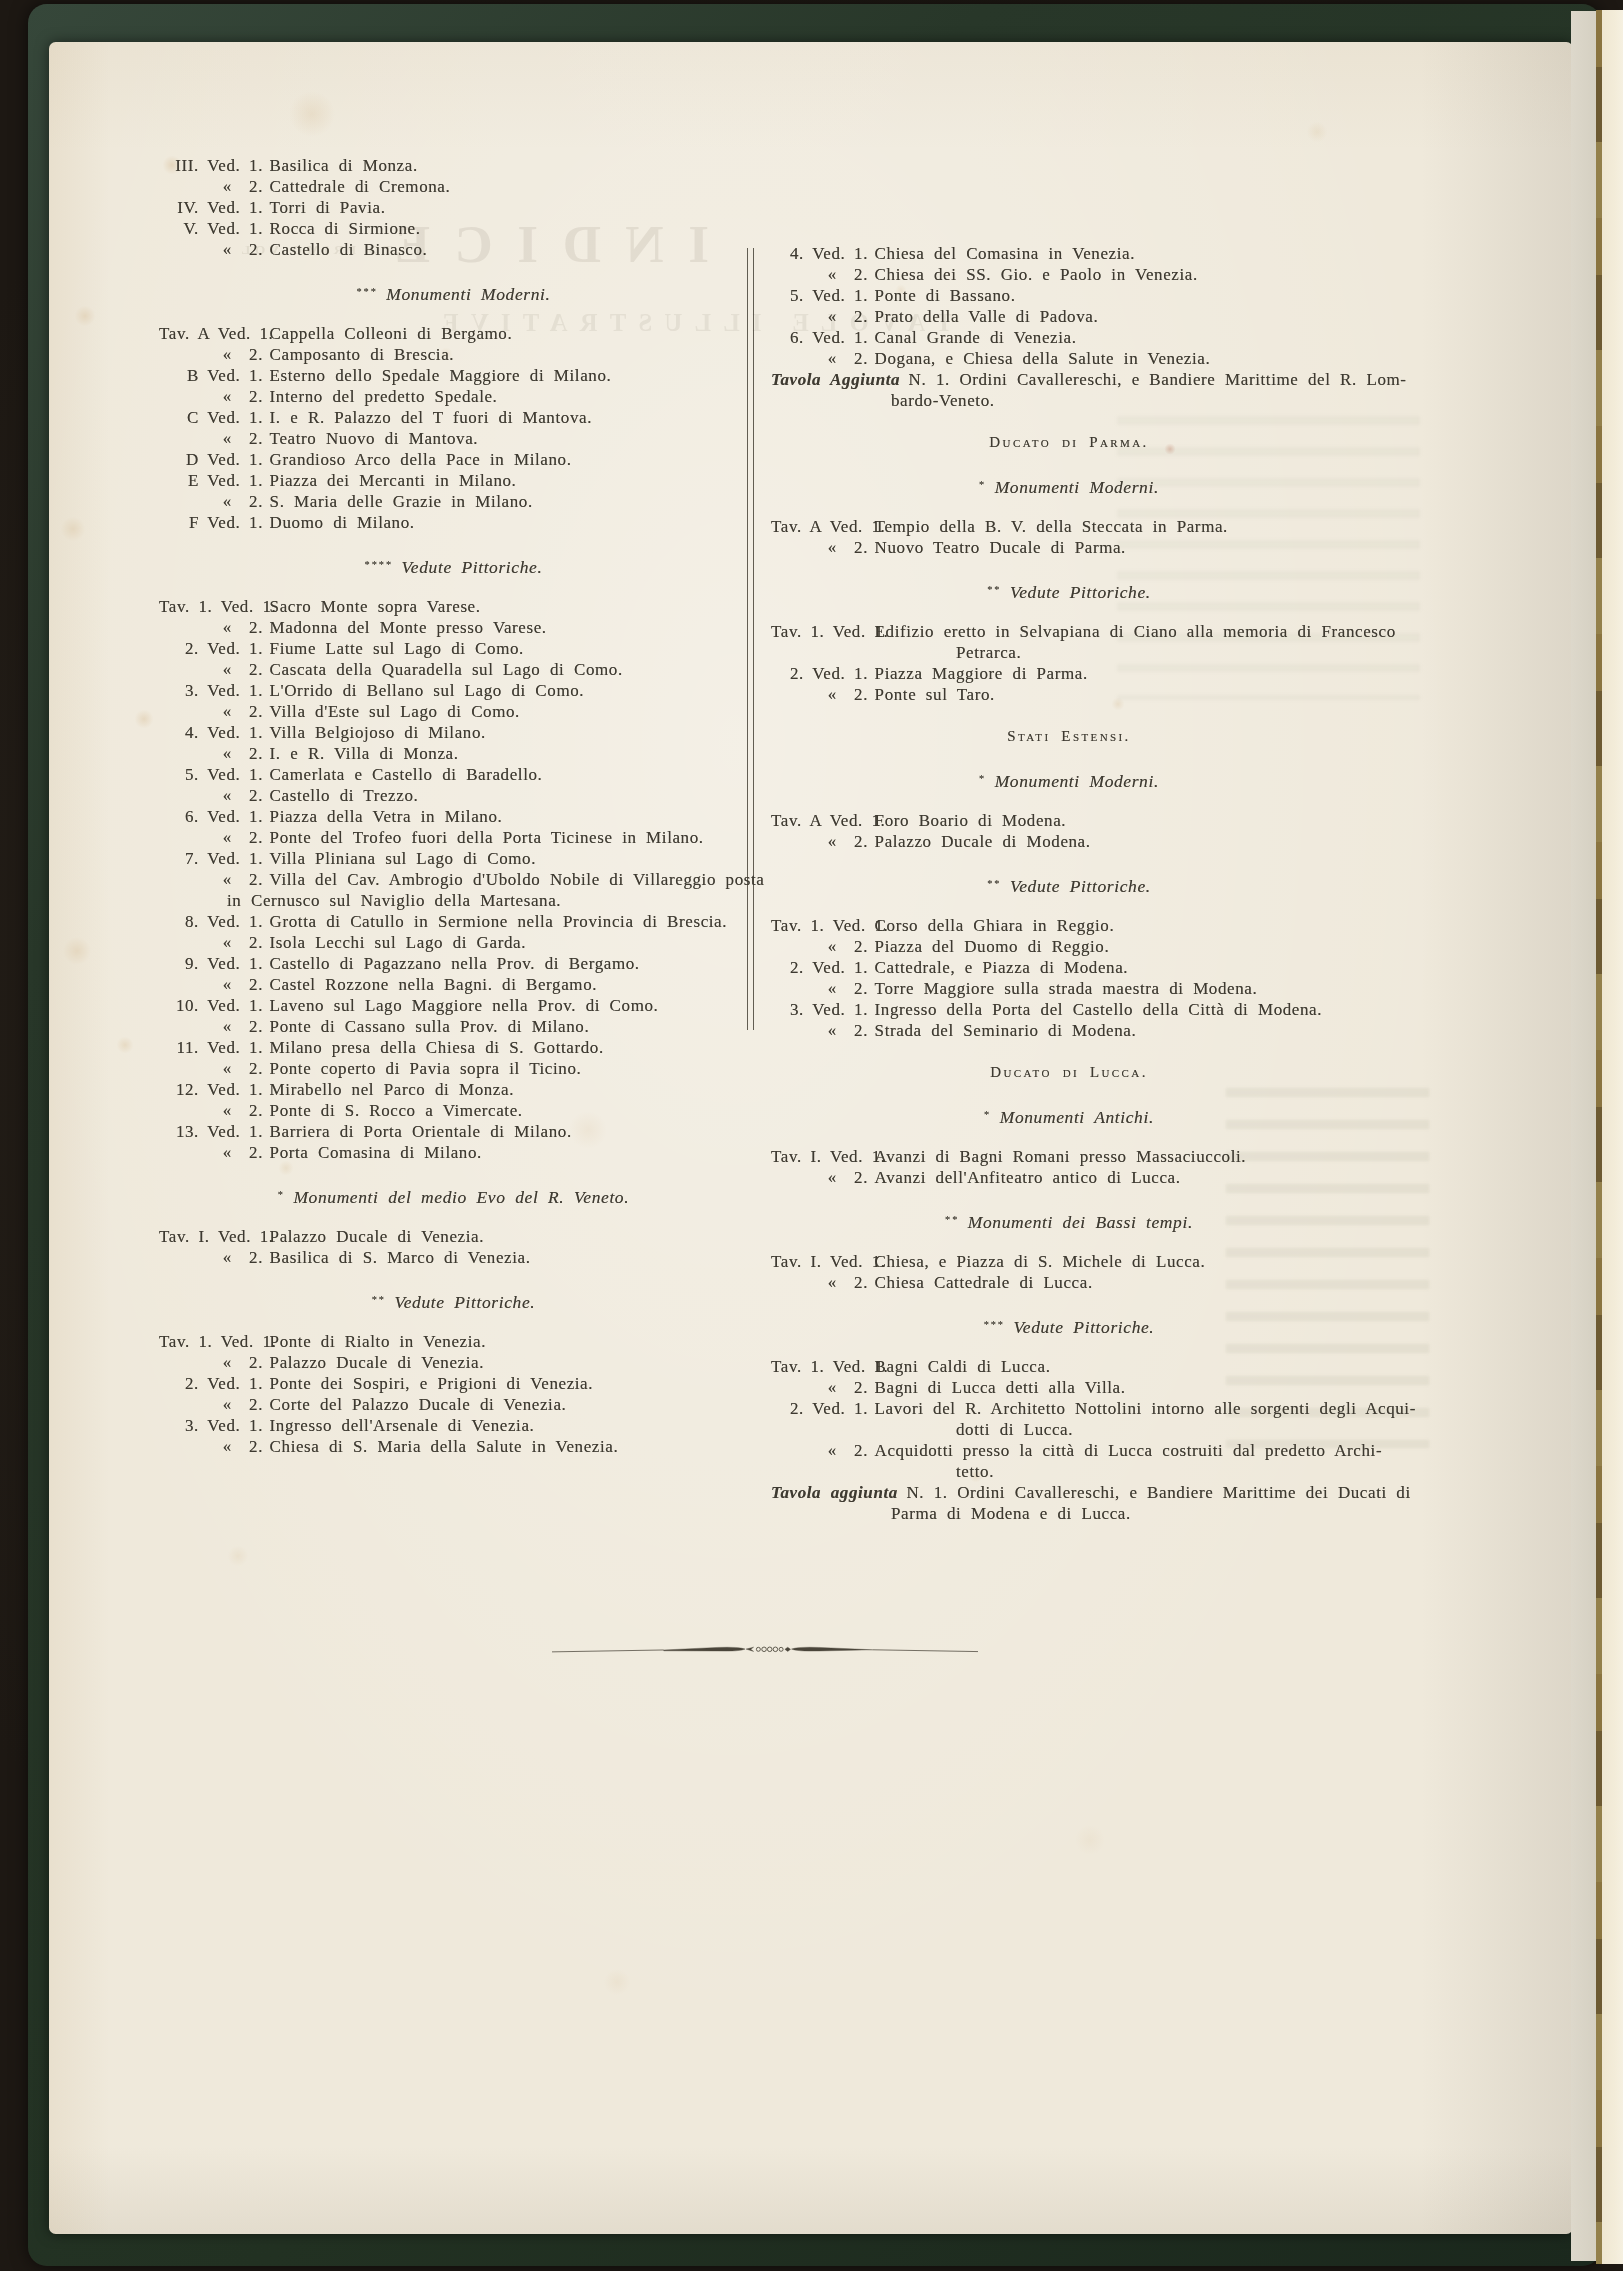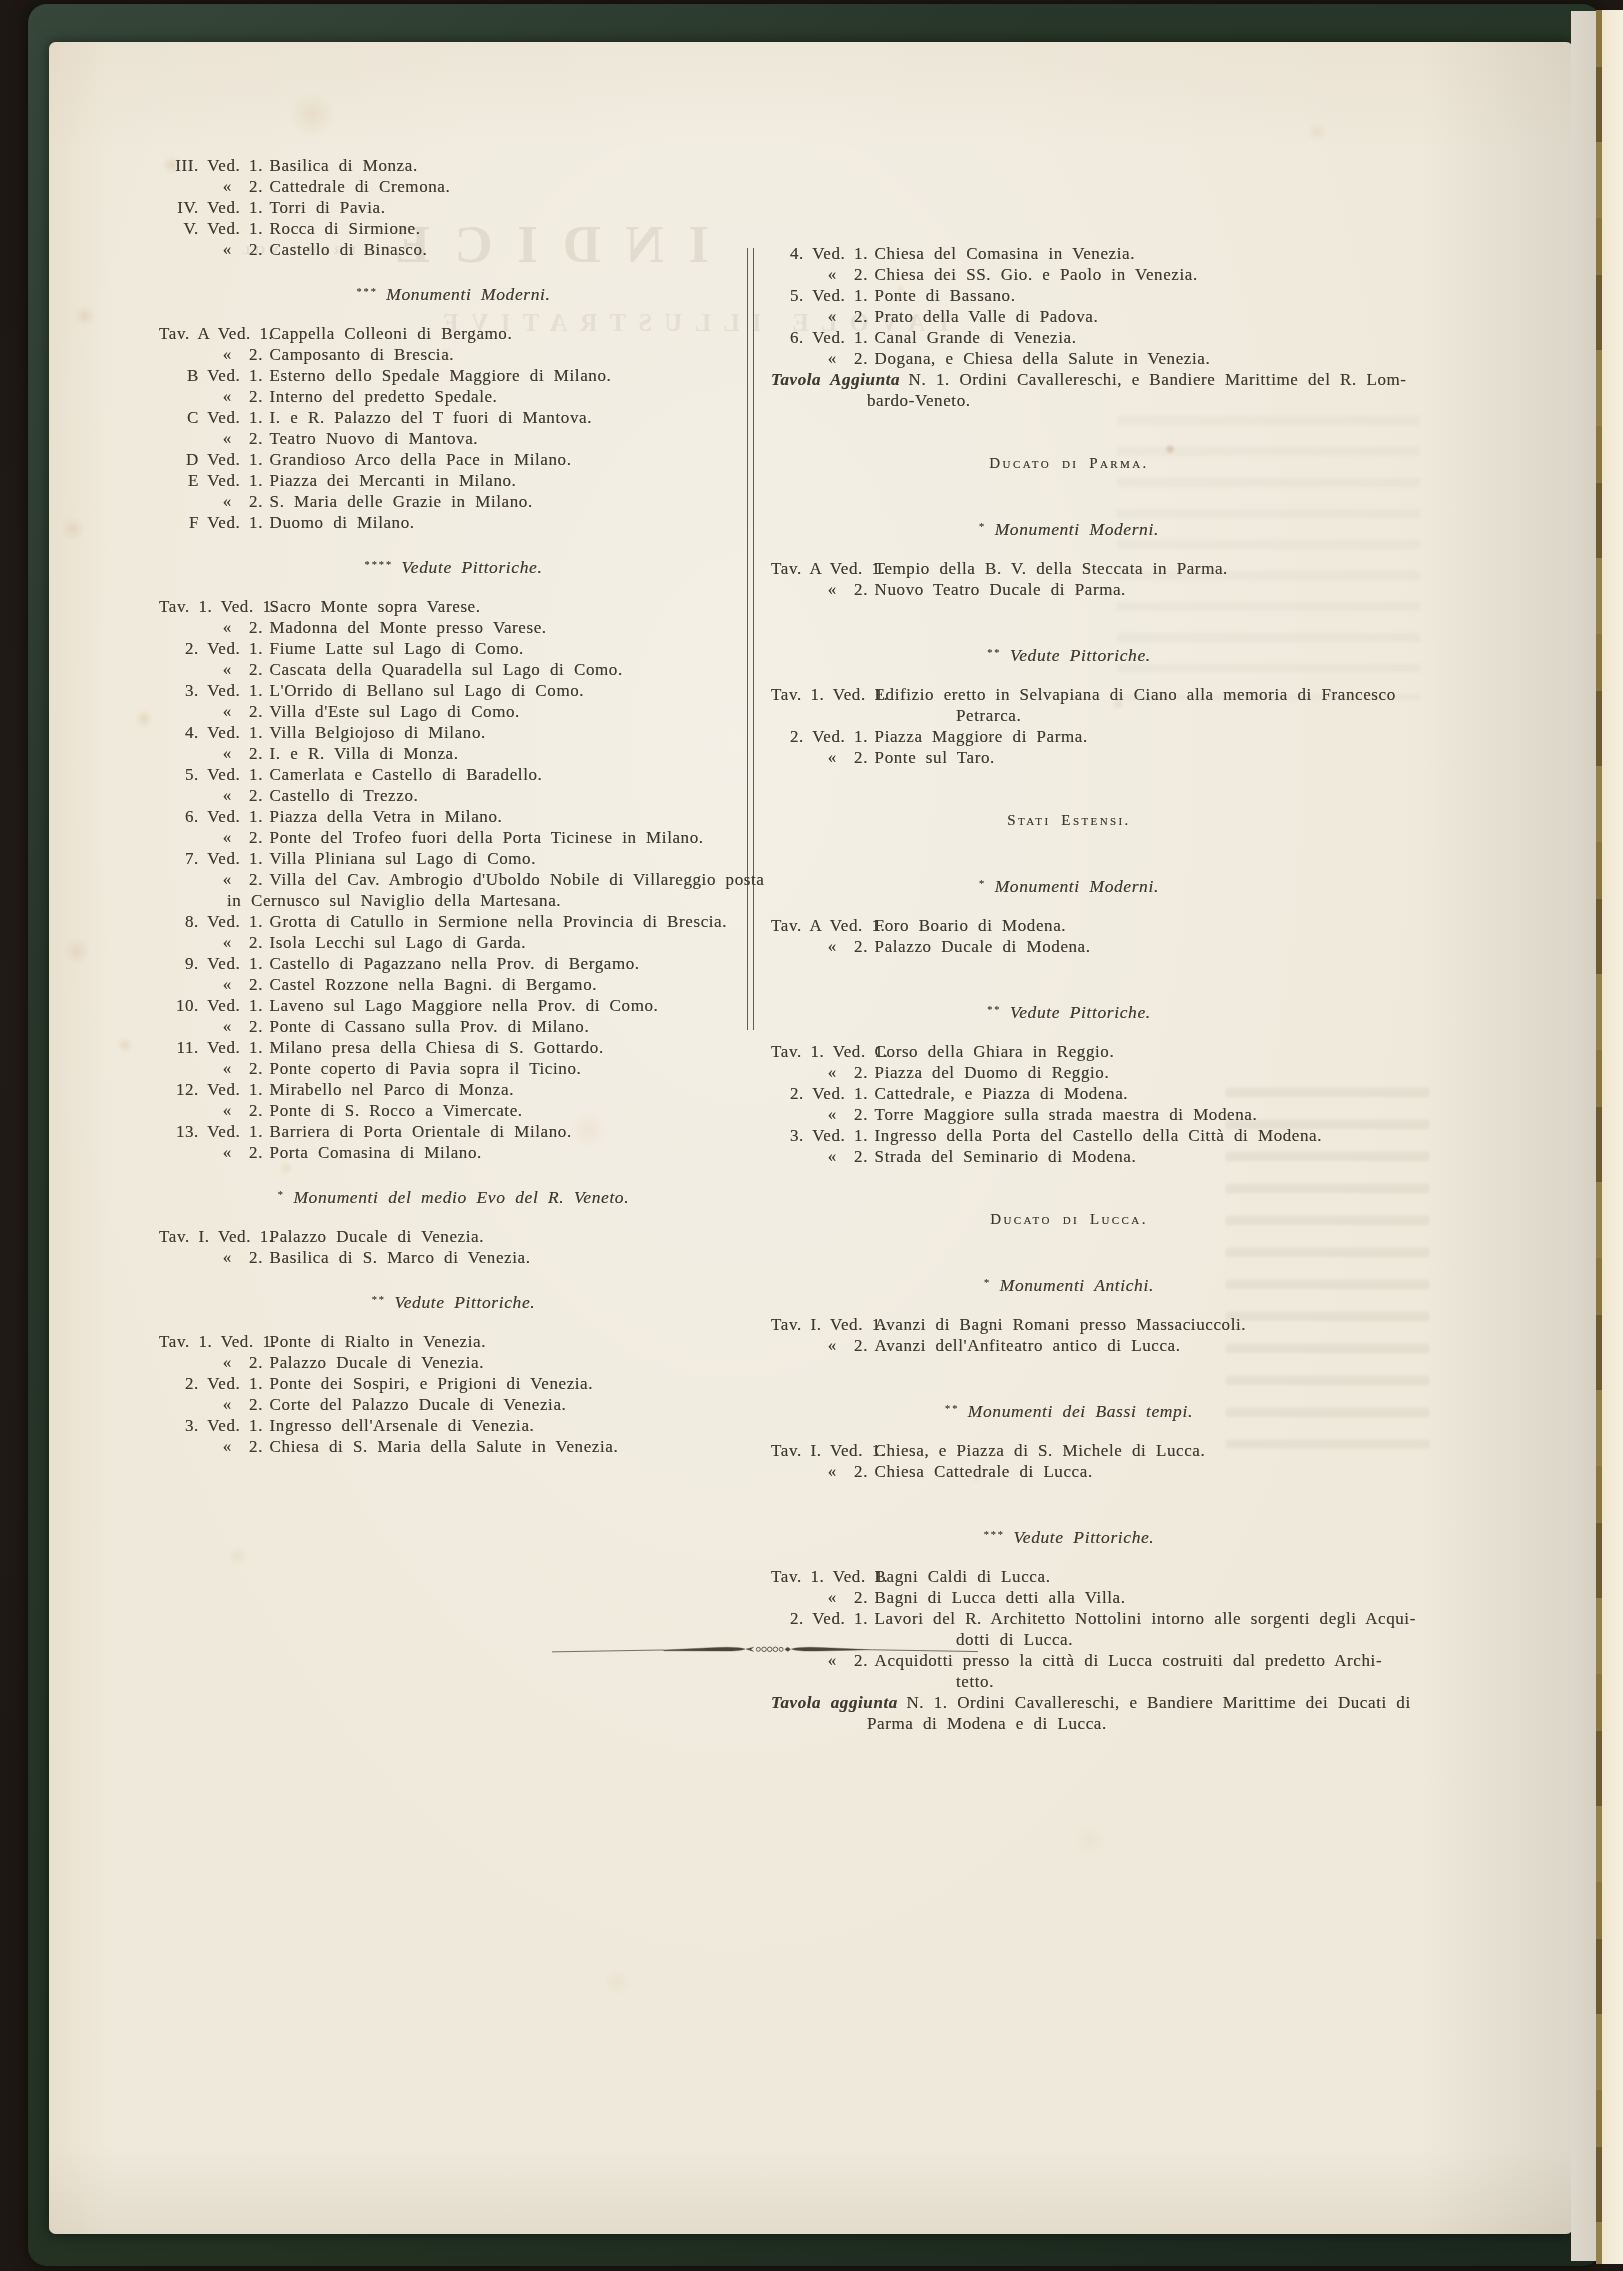--- a/index.html
+++ b/index.html
@@ -59,27 +59,27 @@
     text-shadow:0 0 0.6px rgba(62,58,50,0.55);}
   #col-left{left:159px;top:155px;width:589px;}
   #col-right{left:771px;top:243px;width:629px;}
   .line{height:21px;line-height:21px;white-space:nowrap;}
   .pre{display:inline-block;text-align:right;white-space:pre;word-spacing:3.8px;}
   #col-left .pre{width:104px;}
   #col-right .pre{width:97px;}
   .txt{padding-left:6.6px;}
   .cont .conttxt{margin-left:68px;}
   #col-right .cont .conttxt{margin-left:185px;}
-  #col-right .tavcont .conttxt{margin-left:96px;}
+  #col-right .tavcont .conttxt{margin-left:120px;}
   .tavrow .lead{font-style:italic;margin-right:8.5px;font-weight:bold;}
   .head{margin:21px 0;height:21px;line-height:21px;text-align:center;font-style:italic;font-size:17.5px;}
   .head .stars{font-style:normal;font-size:10.4px;vertical-align:4.7px;letter-spacing:1.9px;margin-right:8.5px;}
   .caps{margin:21px 0;height:21px;line-height:21px;text-align:center;
     font-variant:small-caps;font-size:15px;letter-spacing:2.4px;}
-  #col-right .head,#col-right .caps{width:596px;margin-top:42px;}
+  #col-right .head,#col-right .caps{width:596px;}
 
   #divider{position:absolute;left:747px;top:248px;width:4.7px;height:782px;
     border-left:1.5px solid rgba(72,67,56,0.85);border-right:1.5px solid rgba(72,67,56,0.85);}
 
   .ghost{position:absolute;transform:scaleX(-1);font-weight:bold;pointer-events:none;}
   #ghost-indice{left:350px;top:214px;width:379px;font-size:53px;letter-spacing:24.6px;
     color:rgba(122,112,90,0.13);text-align:center;}
   #ghost-illustrative{left:374px;top:309px;width:634px;font-size:24.6px;letter-spacing:12.3px;
     color:rgba(122,112,90,0.11);text-align:center;}
   #ghost-primo{left:213px;top:242px;width:203px;font-size:13.2px;letter-spacing:4.7px;

